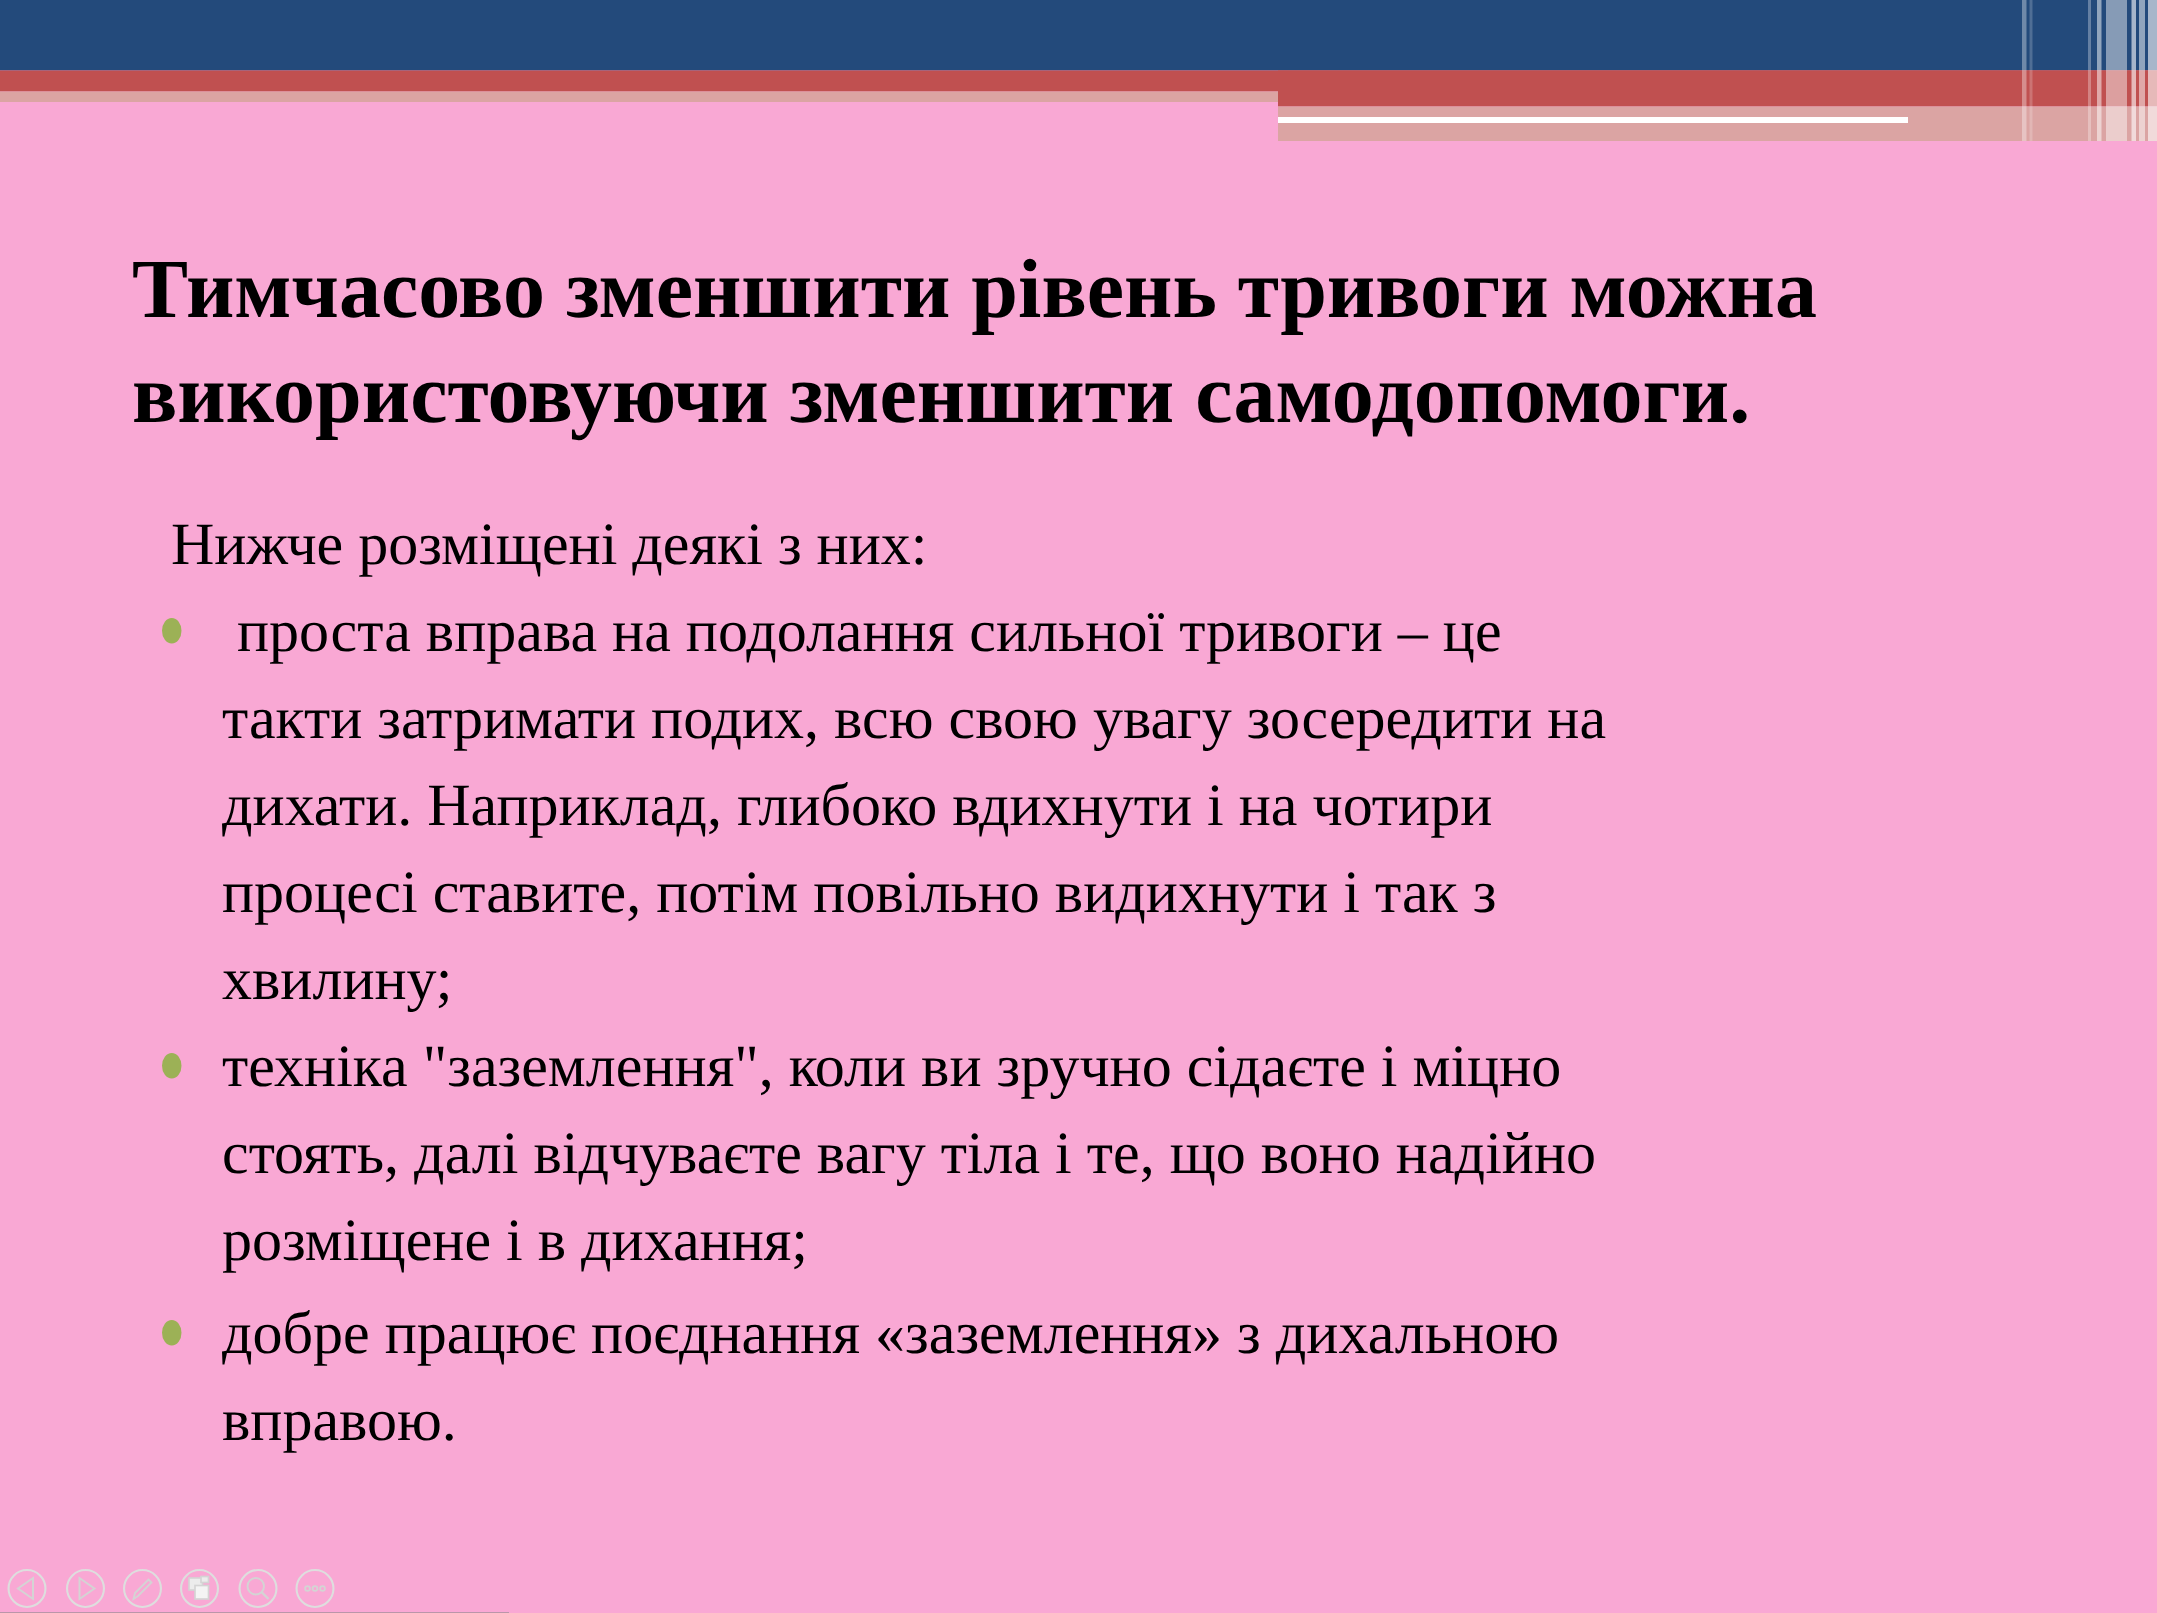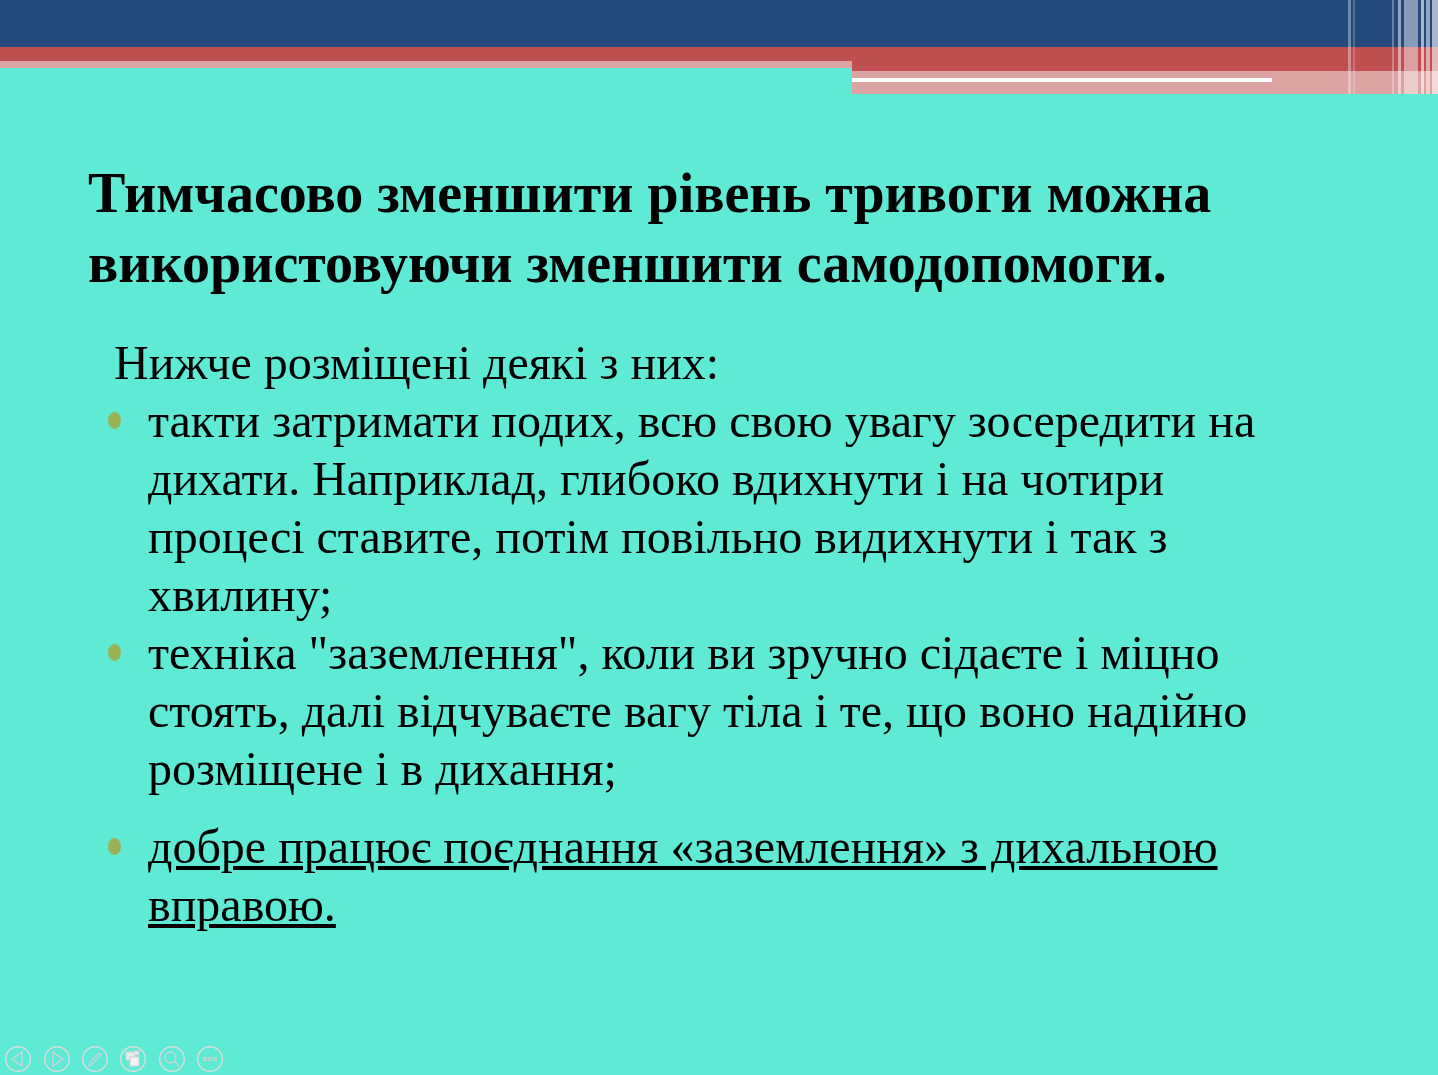--- a/index.html
+++ b/index.html
@@ -1,18 +1,18 @@
 <!DOCTYPE html>
 <html><head>
 <meta charset="utf-8">
 <style>
   html,body{margin:0;padding:0;background:#888;}
   .slide{
     position:relative; width:1438px; height:1075px;
-    background:#5eead4; overflow:hidden;
+    background:#f9a8d4; overflow:hidden;
     font-family:"Liberation Serif", serif;
   }
   
   .hdr-blue   {position:absolute; left:0;   top:0;  width:1438px; height:47px; background:#234A7B;}
   .hdr-red    {position:absolute; left:0;   top:47px; width:1438px; height:14px; background:#C05050;}
   .hdr-pink-l {position:absolute; left:0;   top:61px; width:852px;  height:7px;  background:#DBA4A3;}
   .hdr-red-r  {position:absolute; left:852px;top:47px; width:586px; height:24px; background:#C05050;}
   .hdr-pink-r {position:absolute; left:852px;top:71px; width:586px; height:23px; background:#DBA4A3;}
   .hdr-wline  {position:absolute; left:852px;top:78px; width:420px; height:4px;  background:#ffffff;}
   .stripe     {position:absolute; top:0; height:94px; background:#ffffff;}
@@ -20,27 +20,27 @@
   .s3{left:1392px;width:2px; opacity:.30;} .s4{left:1398px;width:3px; opacity:.50;}
   .s5{left:1404px;width:14px;opacity:.45;} .s6{left:1421px;width:3px; opacity:.60;}
   .s7{left:1426px;width:4px; opacity:.50;} .s8{left:1432px;width:6px; opacity:.60;}
   
   .title{
     position:absolute; left:88px; top:158px; width:1290px;
     font-size:56px; font-weight:bold; color:#000; line-height:70px;
   }
   .body-text{
     position:absolute; left:100px; top:334px; width:1300px;
-    font-size:48px; color:#000; line-height:58px;
+    font-size:40px; color:#000; line-height:58px;
   }
   .tline{white-space:pre;}
   .intro{padding-left:14px;}
   ul.bullets{list-style:none; margin:0; padding:0;}
   ul.bullets li{position:relative; padding-left:48px;}
-  ul.bullets li:nth-child(3){margin-top:20px;text-decoration:underline;}
+  ul.bullets li:nth-child(3){margin-top:4px;}
   .dot{
     position:absolute; left:8px; top:20px; width:13px; height:17px;
     border-radius:50%; background:#9CB156;
   }
   
   .toolbar{position:absolute; left:4px; top:1045px; width:226px; height:30px;}
   .toolbar svg{display:block;}
 </style>
 </head>
 <body>
@@ -66,20 +66,21 @@
       <div class="tline">Тимчасово зменшити рівень тривоги можна</div>
       <div class="tline">використовуючи зменшити самодопомоги.</div>
     </div>
 
   <div class="body-text">
     <div class="intro tline">Нижче розміщені деякі з них:</div>
     <ul class="bullets">
       <li>
         <span class="dot"></span>
         <div>
+            <div class="tline">&nbsp;проста вправа на подолання сильної тривоги – це</div>
             <div class="tline">такти затримати подих, всю свою увагу зосередити на</div>
             <div class="tline">дихати. Наприклад, глибоко вдихнути і на чотири</div>
             <div class="tline">процесі ставите, потім повільно видихнути і так з</div>
             <div class="tline">хвилину;</div>
           </div>
       </li>
       <li>
         <span class="dot"></span>
         <div>
             <div class="tline">техніка "заземлення", коли ви зручно сідаєте і міцно</div>

